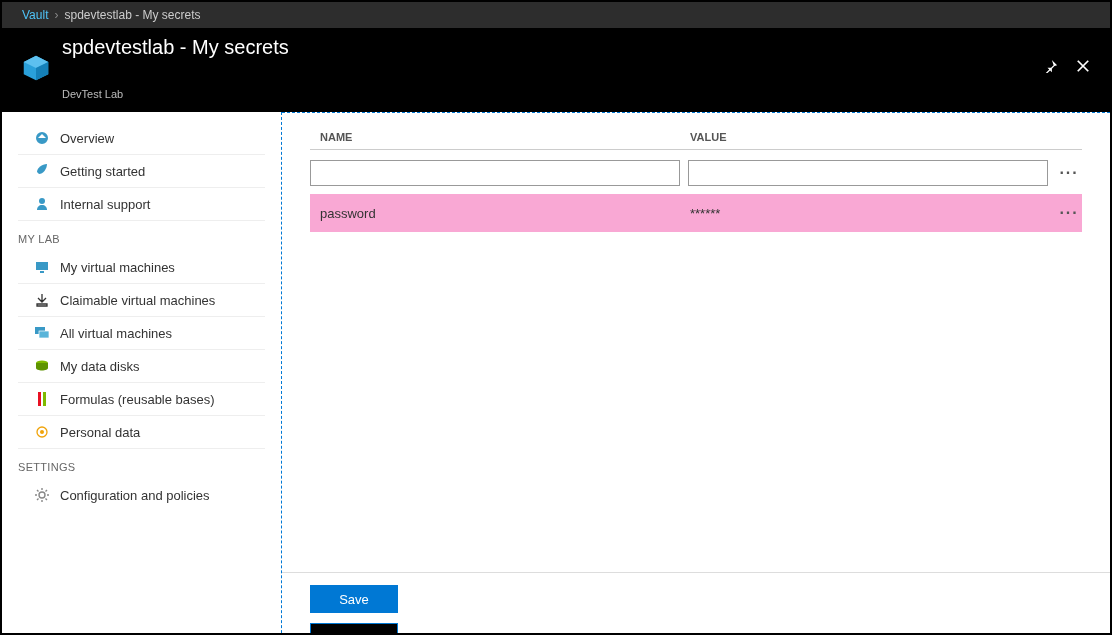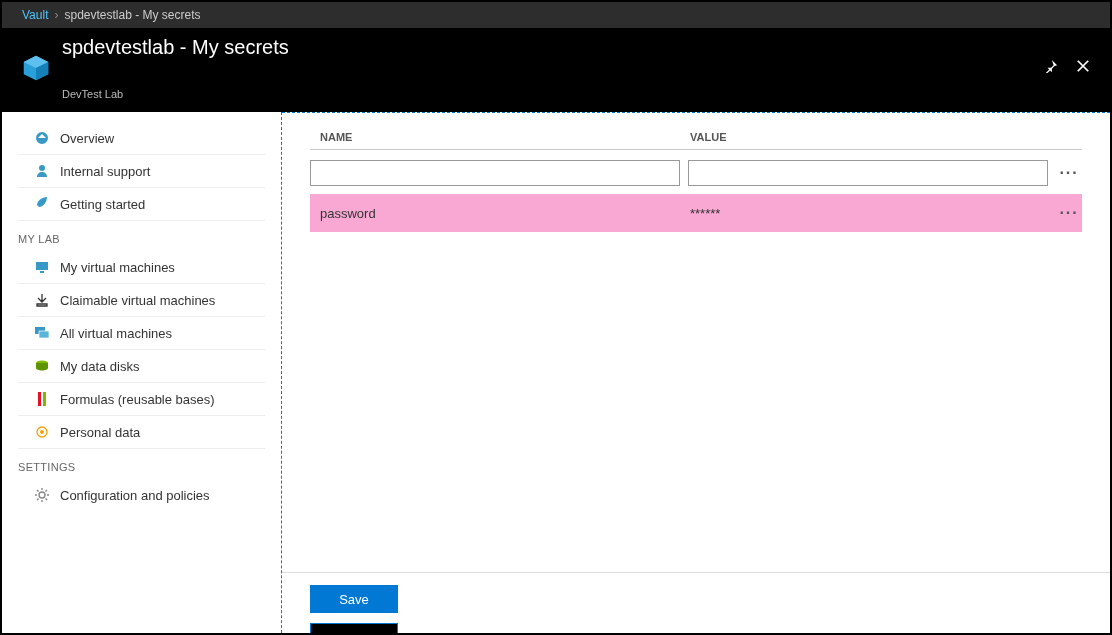--- a/index.html
+++ b/index.html
@@ -97,33 +97,33 @@
       <span class="mi-icon">
           <svg width="16" height="16" viewBox="0 0 16 16">
             <path d="M8 2a6 6 0 100 12A6 6 0 008 2zm0 2l4 4H4z" fill="#3999c6"></path>
           </svg>
         </span>
       <span>Overview</span>
     </div>
     <div class="menu-item">
       <span class="mi-icon">
           <svg width="16" height="16" viewBox="0 0 16 16">
+            <path d="M3 9c0-4 5-8 10-8 0 5-4 10-8 10l-2-2z" fill="#3999c6"></path>
+          </svg>
+        </span>
+      <span>Getting started</span>
+    </div>
+    <div class="menu-item">
+      <span class="mi-icon">
+          <svg width="16" height="16" viewBox="0 0 16 16">
             <circle cx="8" cy="5" r="3" fill="#3999c6"></circle>
             <path d="M3 14c0-3 2-5 5-5s5 2 5 5z" fill="#3999c6"></path>
           </svg>
         </span>
       <span>Internal support</span>
-    </div>
-    <div class="menu-item">
-      <span class="mi-icon">
-          <svg width="16" height="16" viewBox="0 0 16 16">
-            <path d="M3 9c0-4 5-8 10-8 0 5-4 10-8 10l-2-2z" fill="#3999c6"></path>
-          </svg>
-        </span>
-      <span>Getting started</span>
     </div>
 
     <div class="menu-section-label">MY LAB</div>
 
     <div class="menu-item">
       <span class="mi-icon">
           <svg width="16" height="16" viewBox="0 0 16 16">
             <rect x="2" y="3" width="12" height="8" fill="#3999c6"></rect>
             <rect x="6" y="12" width="4" height="2" fill="#3999c6"></rect>
           </svg>

